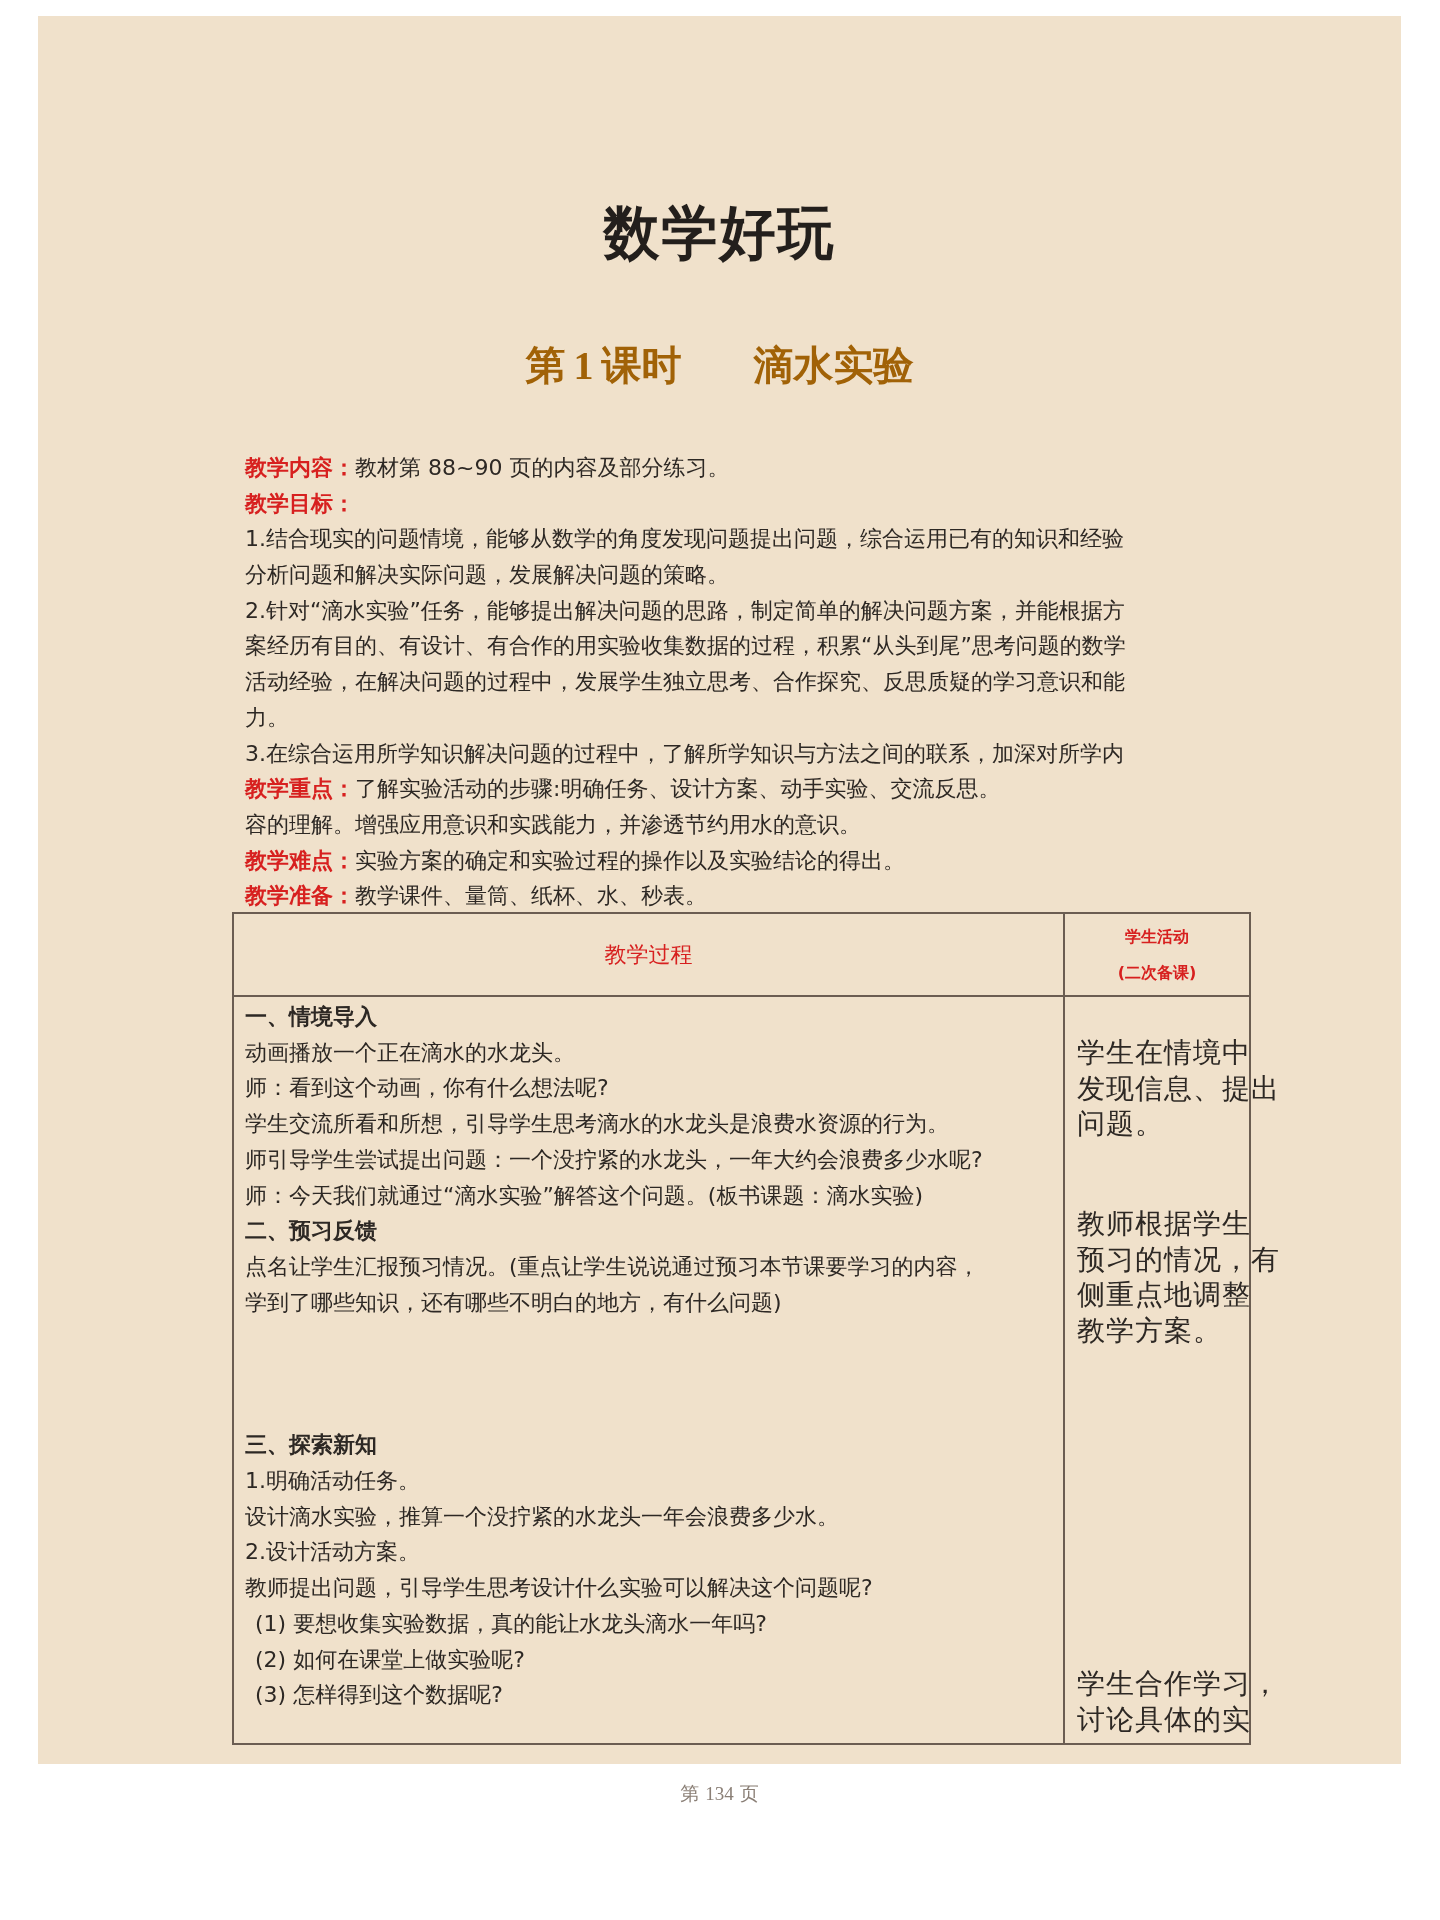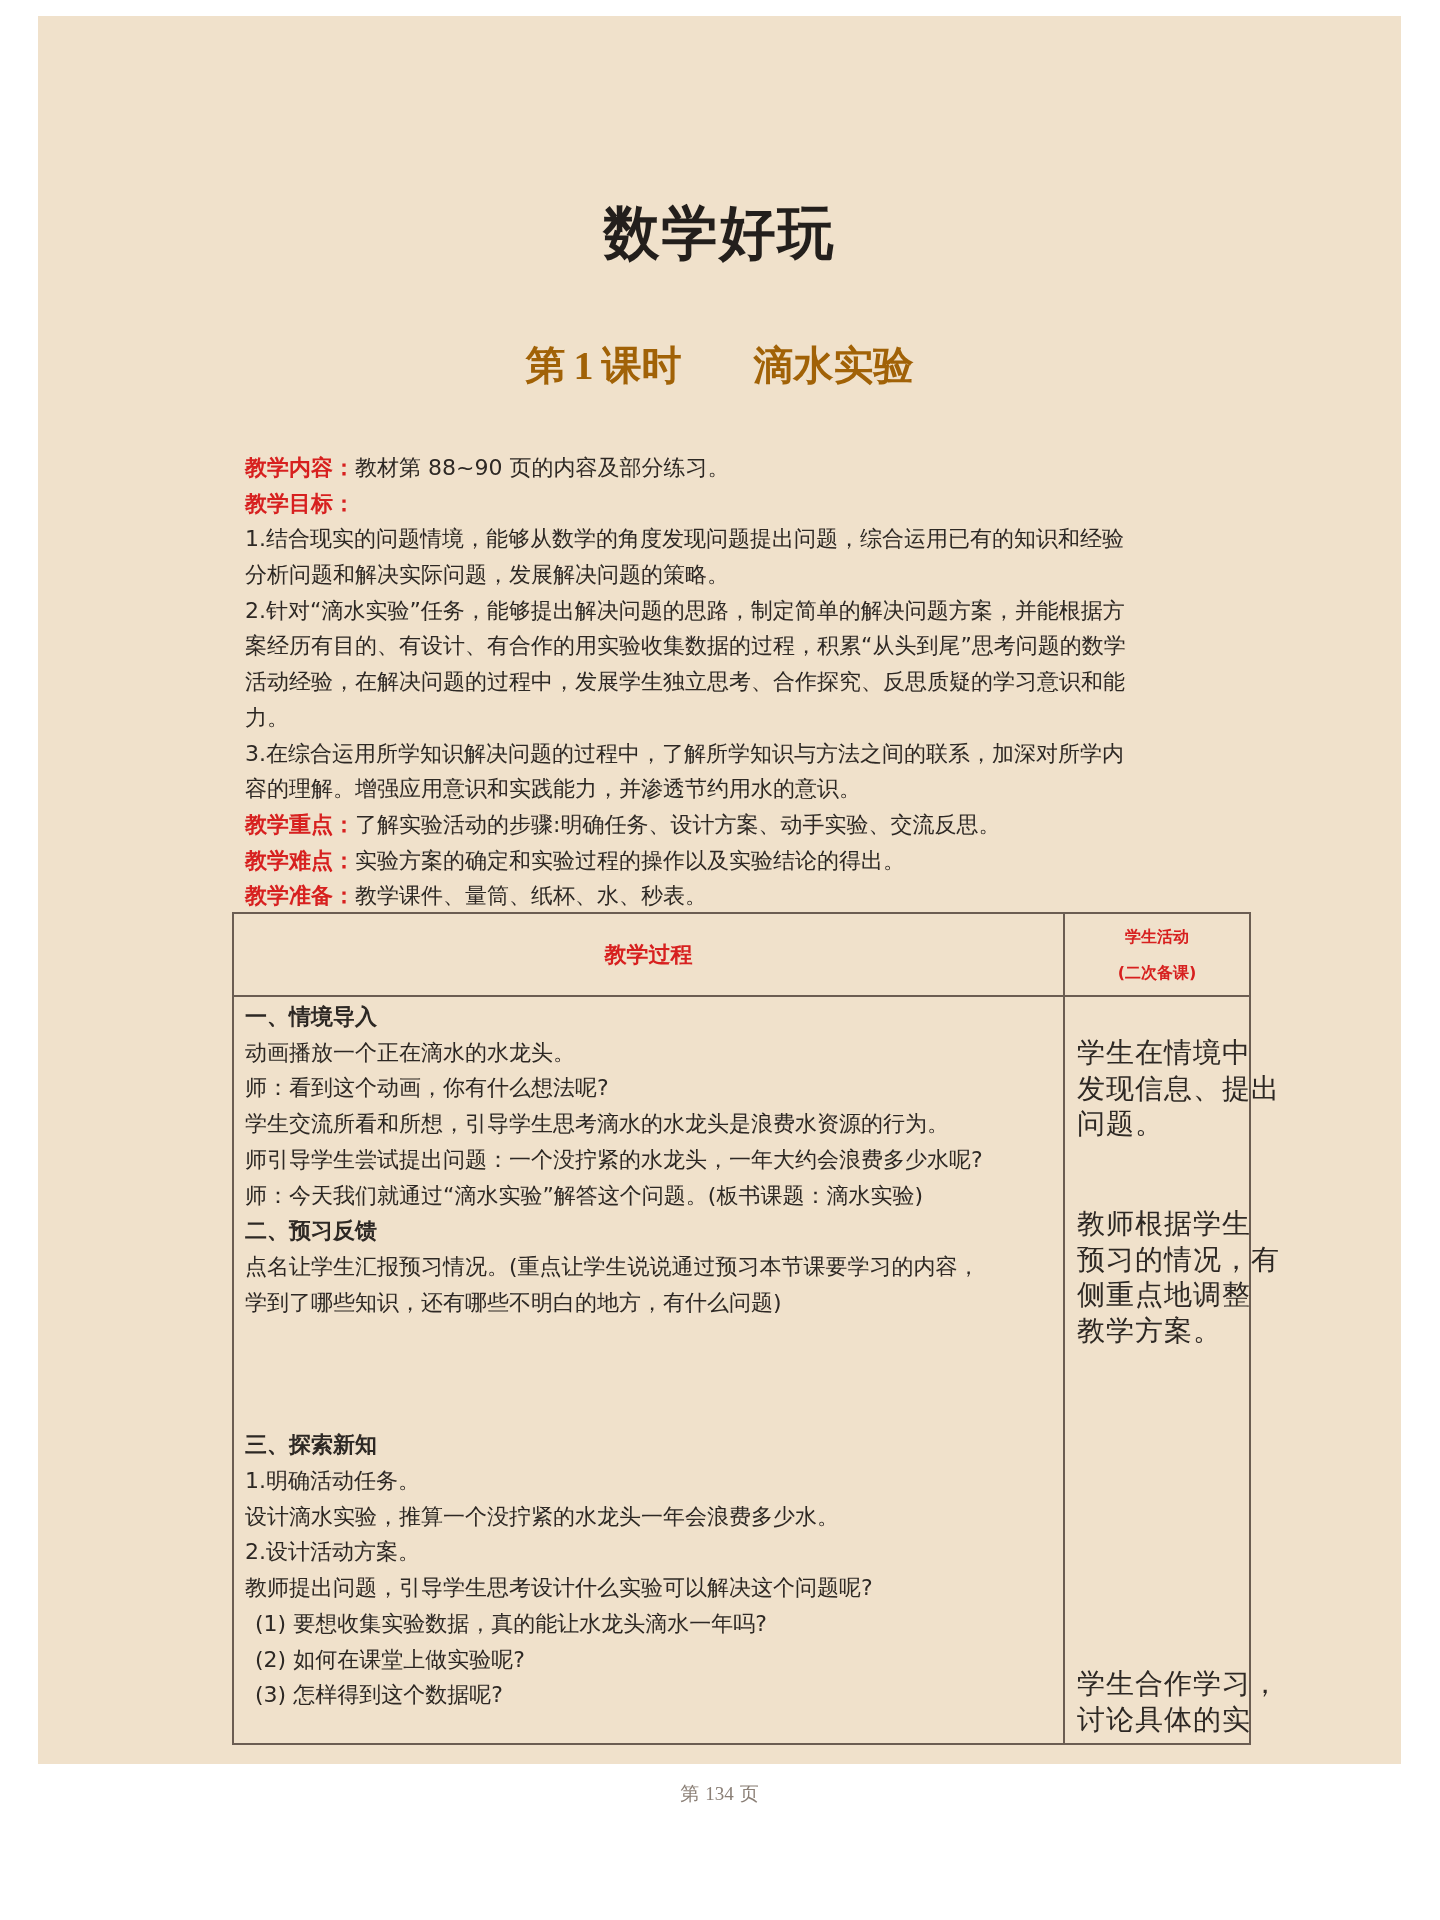--- a/index.html
+++ b/index.html
@@ -31,21 +31,21 @@
     .label { color: #d7201f; font-weight: bold; }
     .table {
       position: absolute; left: 194px; top: 896px; width: 1019px; height: 833px;
       border: 2px solid #6b5d52; box-sizing: border-box;
     }
     .col-div { position: absolute; left: 829px; top: 0; bottom: 0; width: 0; border-left: 2px solid #6b5d52; }
     .row-div { position: absolute; left: 0; right: 0; top: 81px; height: 0; border-top: 2px solid #6b5d52; }
     .th-main {
       position: absolute; left: 0; width: 829px; top: 0; height: 81px;
       display: flex; align-items: center; justify-content: center;
-      color: #d7201f; font-weight: bold; font-size: 22px;
+      color: #d7201f; font-weight: normal; font-size: 22px;
     }
     .th-side {
       position: absolute; left: 831px; right: 0; top: 0; height: 81px;
       display: flex; flex-direction: column; align-items: center; justify-content: center;
       color: #d7201f; font-weight: bold; font-size: 16px; line-height: 36px;
     }
     .main-cell {
       position: absolute; left: 11px; top: 85px; width: 815px;
       font-size: 22px; line-height: 35.7px; color: #2d2824;
     }
@@ -83,24 +83,24 @@
     <div class="line">
       <span class="label">教学目标：</span>
     </div>
     <div class="line">1.结合现实的问题情境，能够从数学的角度发现问题提出问题，综合运用已有的知识和经验</div>
     <div class="line">分析问题和解决实际问题，发展解决问题的策略。</div>
     <div class="line">2.针对“滴水实验”任务，能够提出解决问题的思路，制定简单的解决问题方案，并能根据方</div>
     <div class="line">案经历有目的、有设计、有合作的用实验收集数据的过程，积累“从头到尾”思考问题的数学</div>
     <div class="line">活动经验，在解决问题的过程中，发展学生独立思考、合作探究、反思质疑的学习意识和能</div>
     <div class="line">力。</div>
     <div class="line">3.在综合运用所学知识解决问题的过程中，了解所学知识与方法之间的联系，加深对所学内</div>
-    <div class="line">容的理解。增强应用意识和实践能力，并渗透节约用水的意识。</div>
     <div class="line">
       <span class="label">教学重点：</span><span>了解实验活动的步骤:明确任务、设计方案、动手实验、交流反思。</span>
     </div>
+    <div class="line">容的理解。增强应用意识和实践能力，并渗透节约用水的意识。</div>
     <div class="line">
       <span class="label">教学难点：</span><span>实验方案的确定和实验过程的操作以及实验结论的得出。</span>
     </div>
     <div class="line">
       <span class="label">教学准备：</span><span>教学课件、量筒、纸杯、水、秒表。</span>
     </div>
   </div>
 
   <div class="table">
     <div class="col-div"></div>

